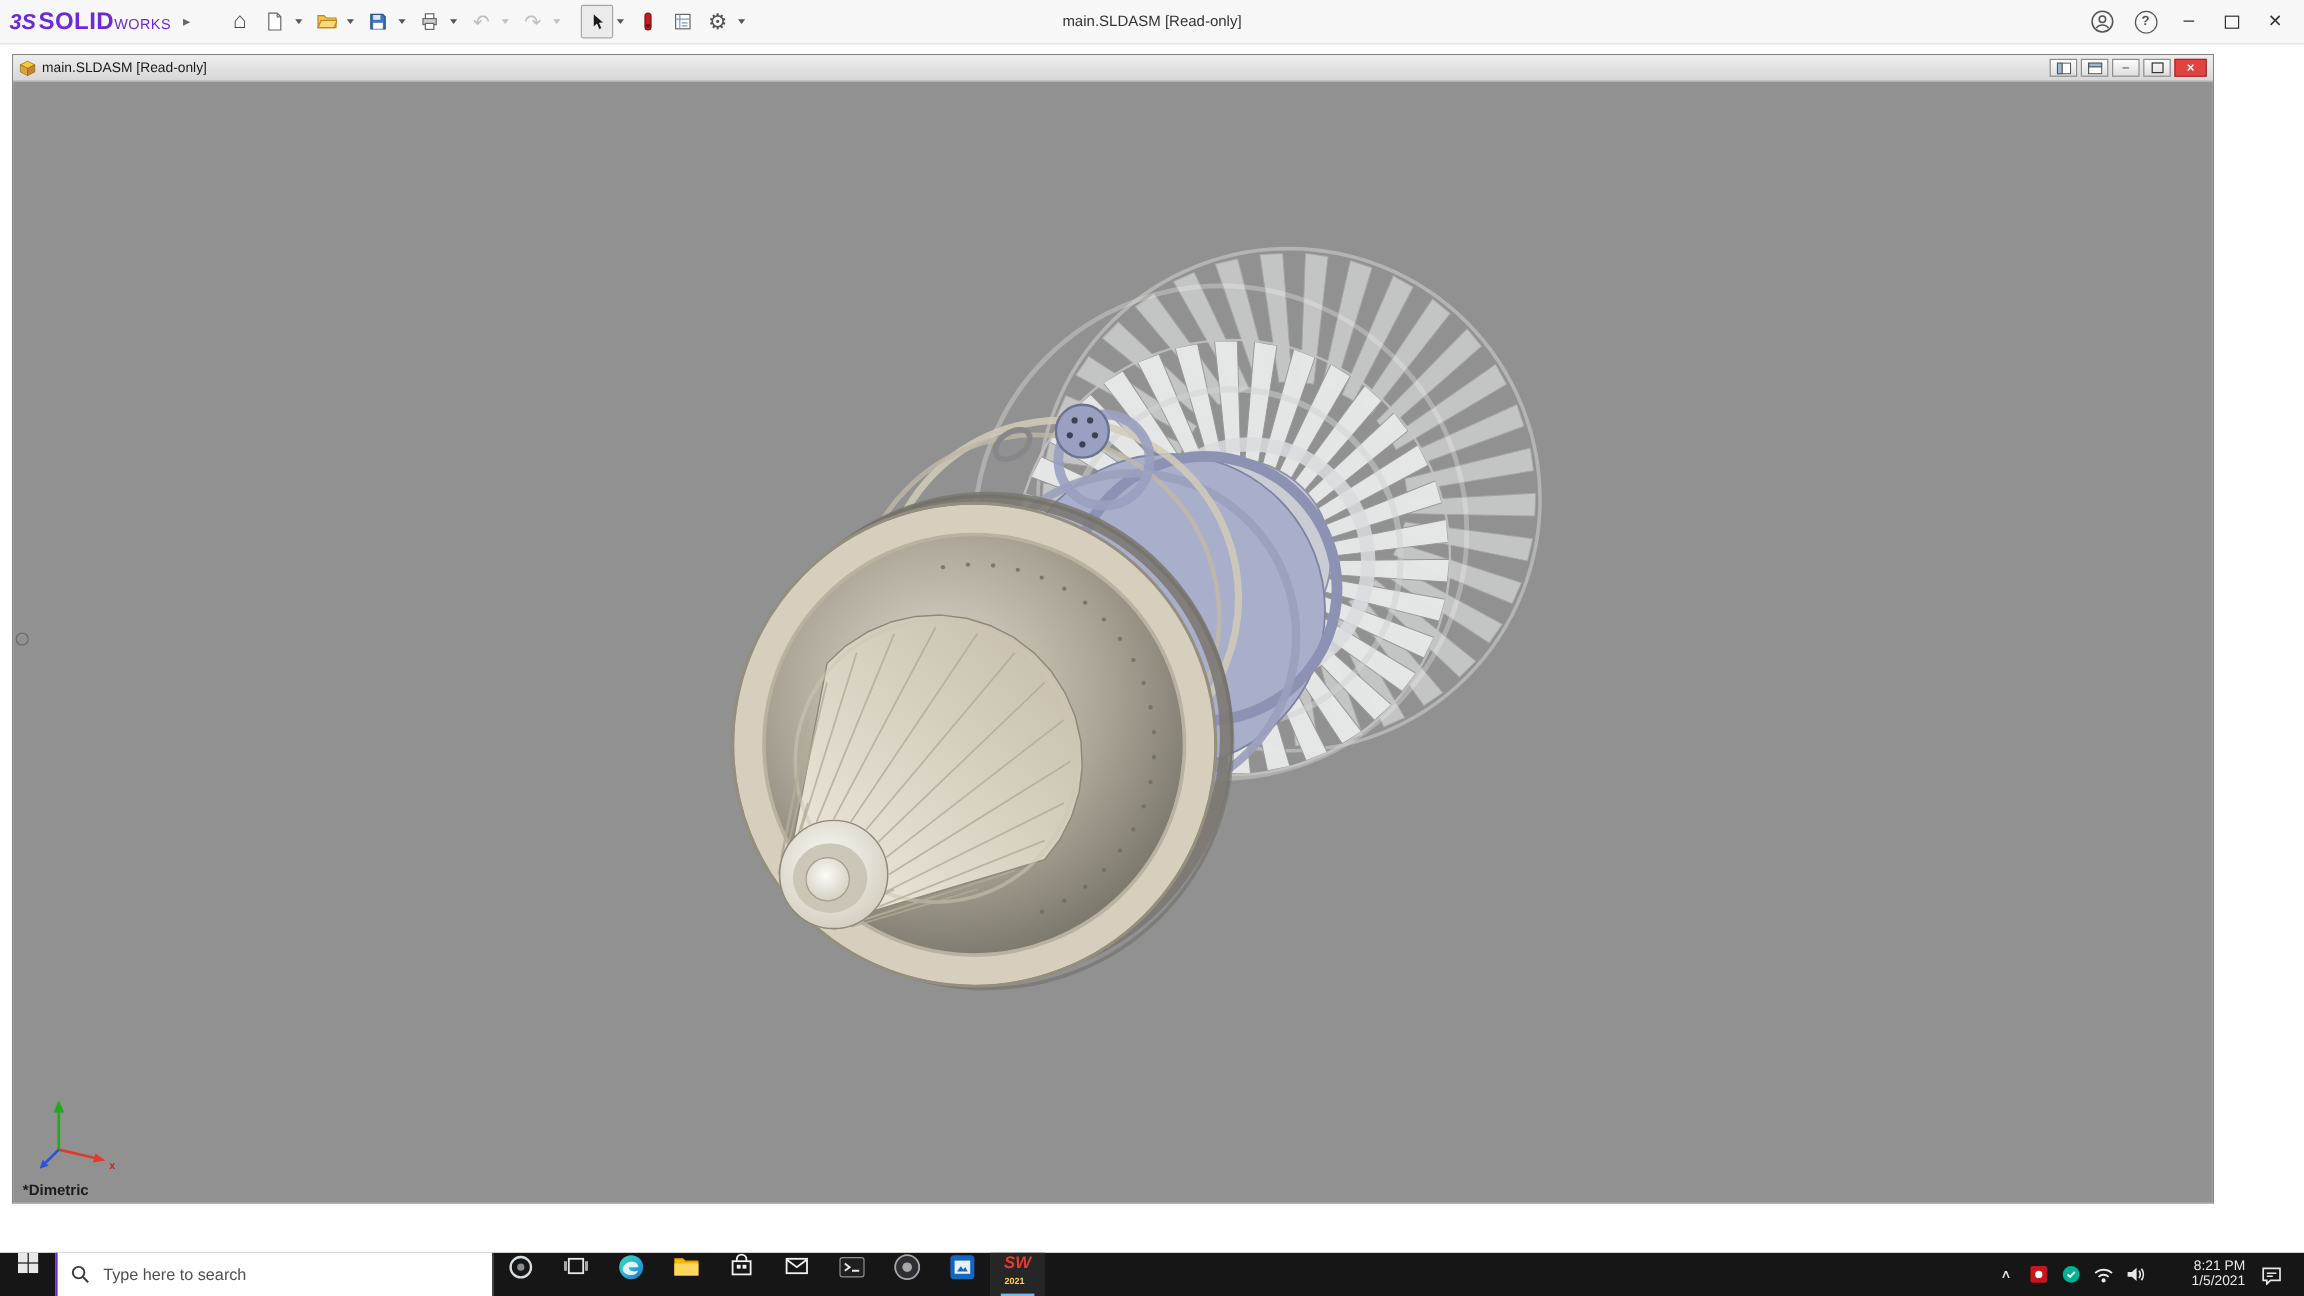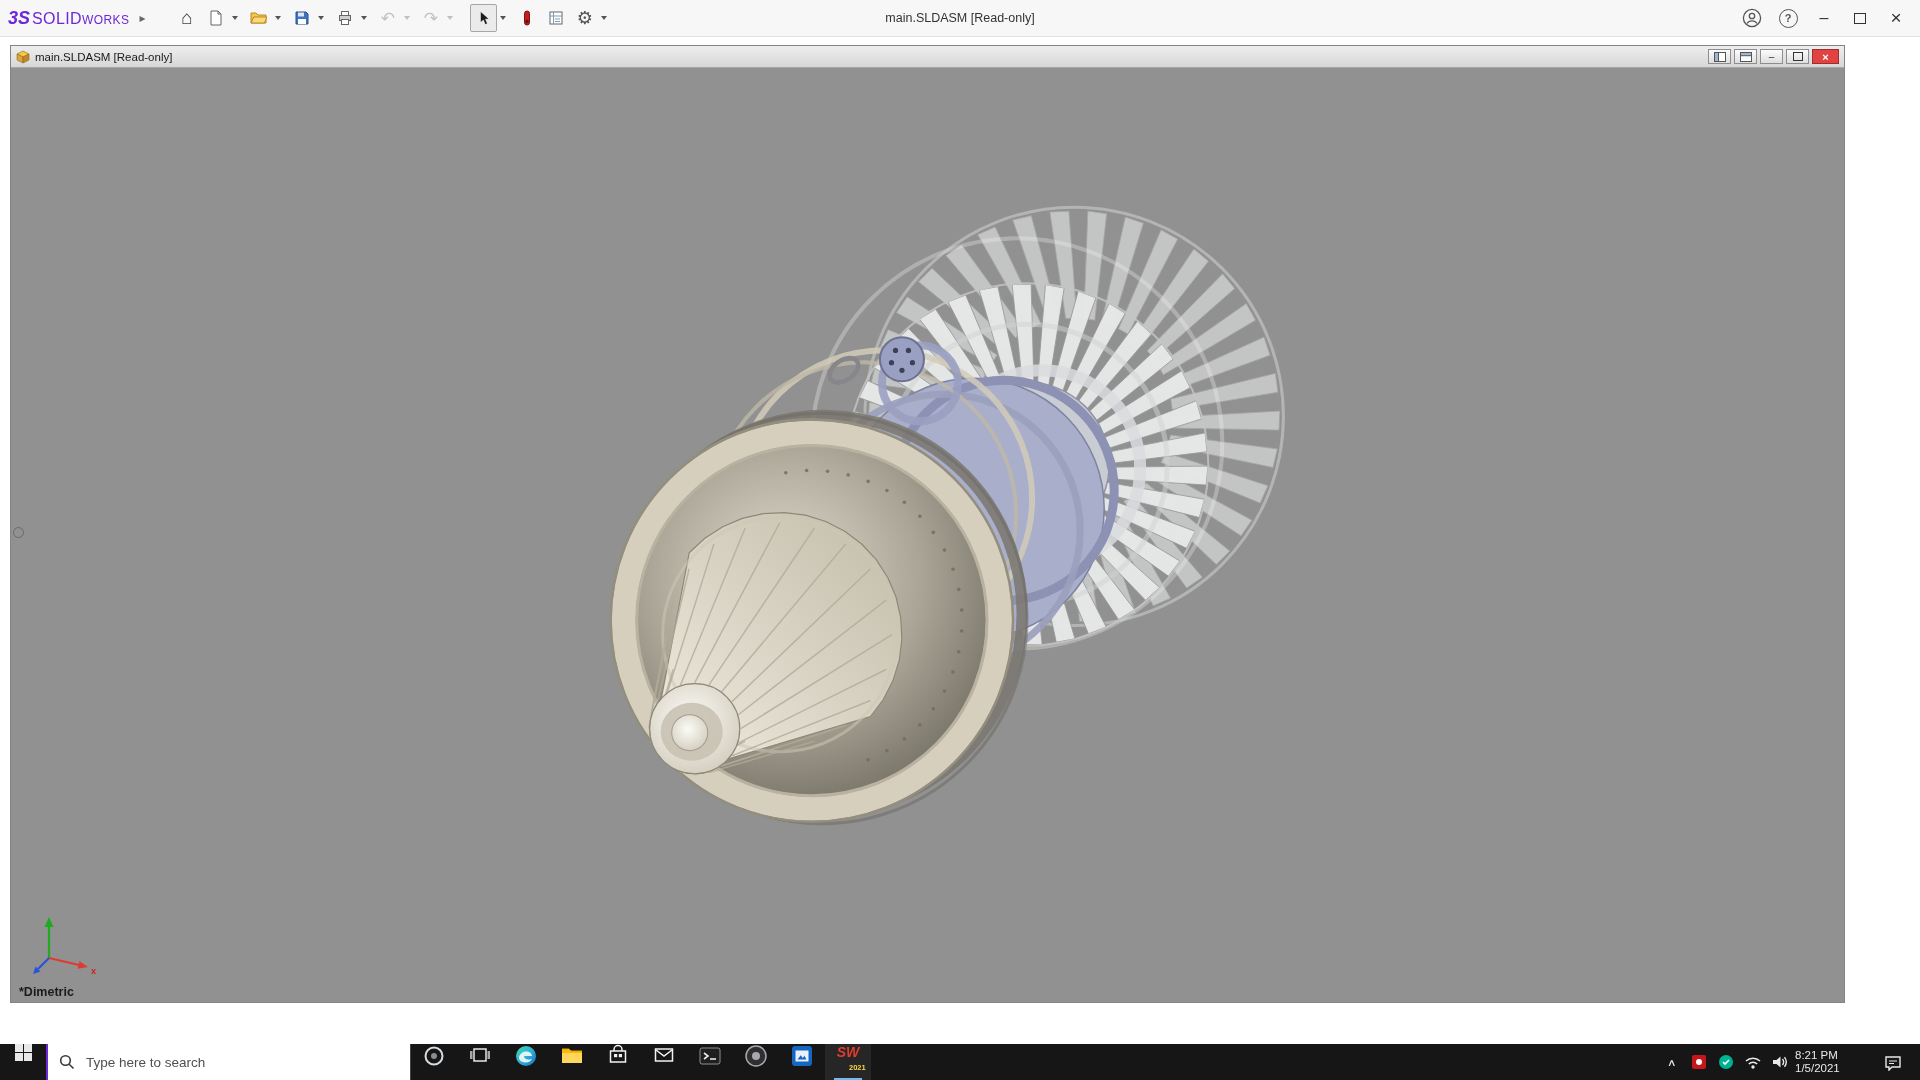--- a/index.html
+++ b/index.html
@@ -4,21 +4,21 @@
 <style>
   html,body{margin:0;padding:0;}
   body{width:1920px;height:1080px;overflow:hidden;position:relative;background:#fff;
        font-family:"Liberation Sans",sans-serif;-webkit-font-smoothing:antialiased;}
 
   
   .titlebar{position:absolute;top:0;left:0;right:0;height:36px;background:#f7f7f7;
             border-bottom:1px solid #e2e2e2;display:flex;align-items:center;padding:0 8px;z-index:5;}
   .brand{display:flex;align-items:baseline;color:#6d28d9;margin-right:4px;cursor:pointer;}
   .brand-mark{font-weight:bold;font-style:italic;font-size:18px;margin-right:2px;}
-  .brand-bold{font-weight:normal;font-size:16px;letter-spacing:.4px;}
+  .brand-bold{font-weight:bold;font-size:20px;letter-spacing:.4px;}
   .brand-light{font-weight:400;font-size:12px;letter-spacing:.4px;}
   .tb-btn{height:28px;min-width:27px;border:1px solid transparent;background:transparent;
           display:inline-flex;align-items:center;justify-content:center;font-size:17px;color:#444;
           padding:0 3px;border-radius:2px;cursor:pointer;font-family:inherit;}
   .tb-btn.small{min-width:18px;font-size:12px;color:#666;}
   .tb-btn.disabled{color:#c0c0c0;}
   .tb-btn.active{border-color:#a6a6a6;background:#ebebeb;}
   .toolbar{display:flex;align-items:center;gap:2px;}
   .caret{width:0;height:0;border-left:3.5px solid transparent;border-right:3.5px solid transparent;
          border-top:4px solid #555;display:inline-block;margin:0 5px 0 1px;cursor:pointer;}
@@ -59,25 +59,25 @@
   .run-indicator{position:absolute;bottom:0;left:9px;right:9px;height:2px;background:#76b9ed;}
   .search{width:340px;background:#fff;display:flex;align-items:center;gap:9px;padding:0 11px;
           border-left:2px solid #6d28d9;border-right:1px solid #444;cursor:text;}
   .search input{border:none;outline:none;font-size:13.5px;color:#333;flex:1;background:transparent;
                 font-family:inherit;}
   .search input::placeholder{color:#4f4f4f;}
   .apps{display:flex;}
   .tray{margin-left:auto;display:flex;align-items:center;}
   .tray-slot{width:27px;height:36px;display:flex;align-items:center;justify-content:center;cursor:pointer;}
   .tray-chevron{font-size:10px;color:#e8e8e8;transform:scaleX(1.3);}
-  .clock{width:76px;text-align:left;font-size:11.5px;line-height:13.5px;cursor:pointer;padding:0 2px;}
+  .clock{width:76px;text-align:right;font-size:11.5px;line-height:13.5px;cursor:pointer;padding:0 2px;}
   .show-desktop{width:6px;border-left:1px solid #4d4d4d;cursor:pointer;}
   .sw-icon{position:relative;width:30px;height:28px;display:flex;align-items:flex-start;justify-content:center;}
   .sw-mark{color:#e03c31;font-weight:bold;font-style:italic;font-size:14px;line-height:17px;}
-  .sw-badge{position:absolute;bottom:0;left:16px;font-size:7.5px;font-weight:bold;color:#ffd24a;}
+  .sw-badge{position:absolute;bottom:0;left:4px;font-size:7.5px;font-weight:bold;color:#ffd24a;}
 </style>
 </head>
 <body>
 
 <header class="titlebar">
   <div class="brand">
     <span class="brand-mark">3S</span>
     <span class="brand-bold">SOLID</span>
     <span class="brand-light">WORKS</span>
   </div>

